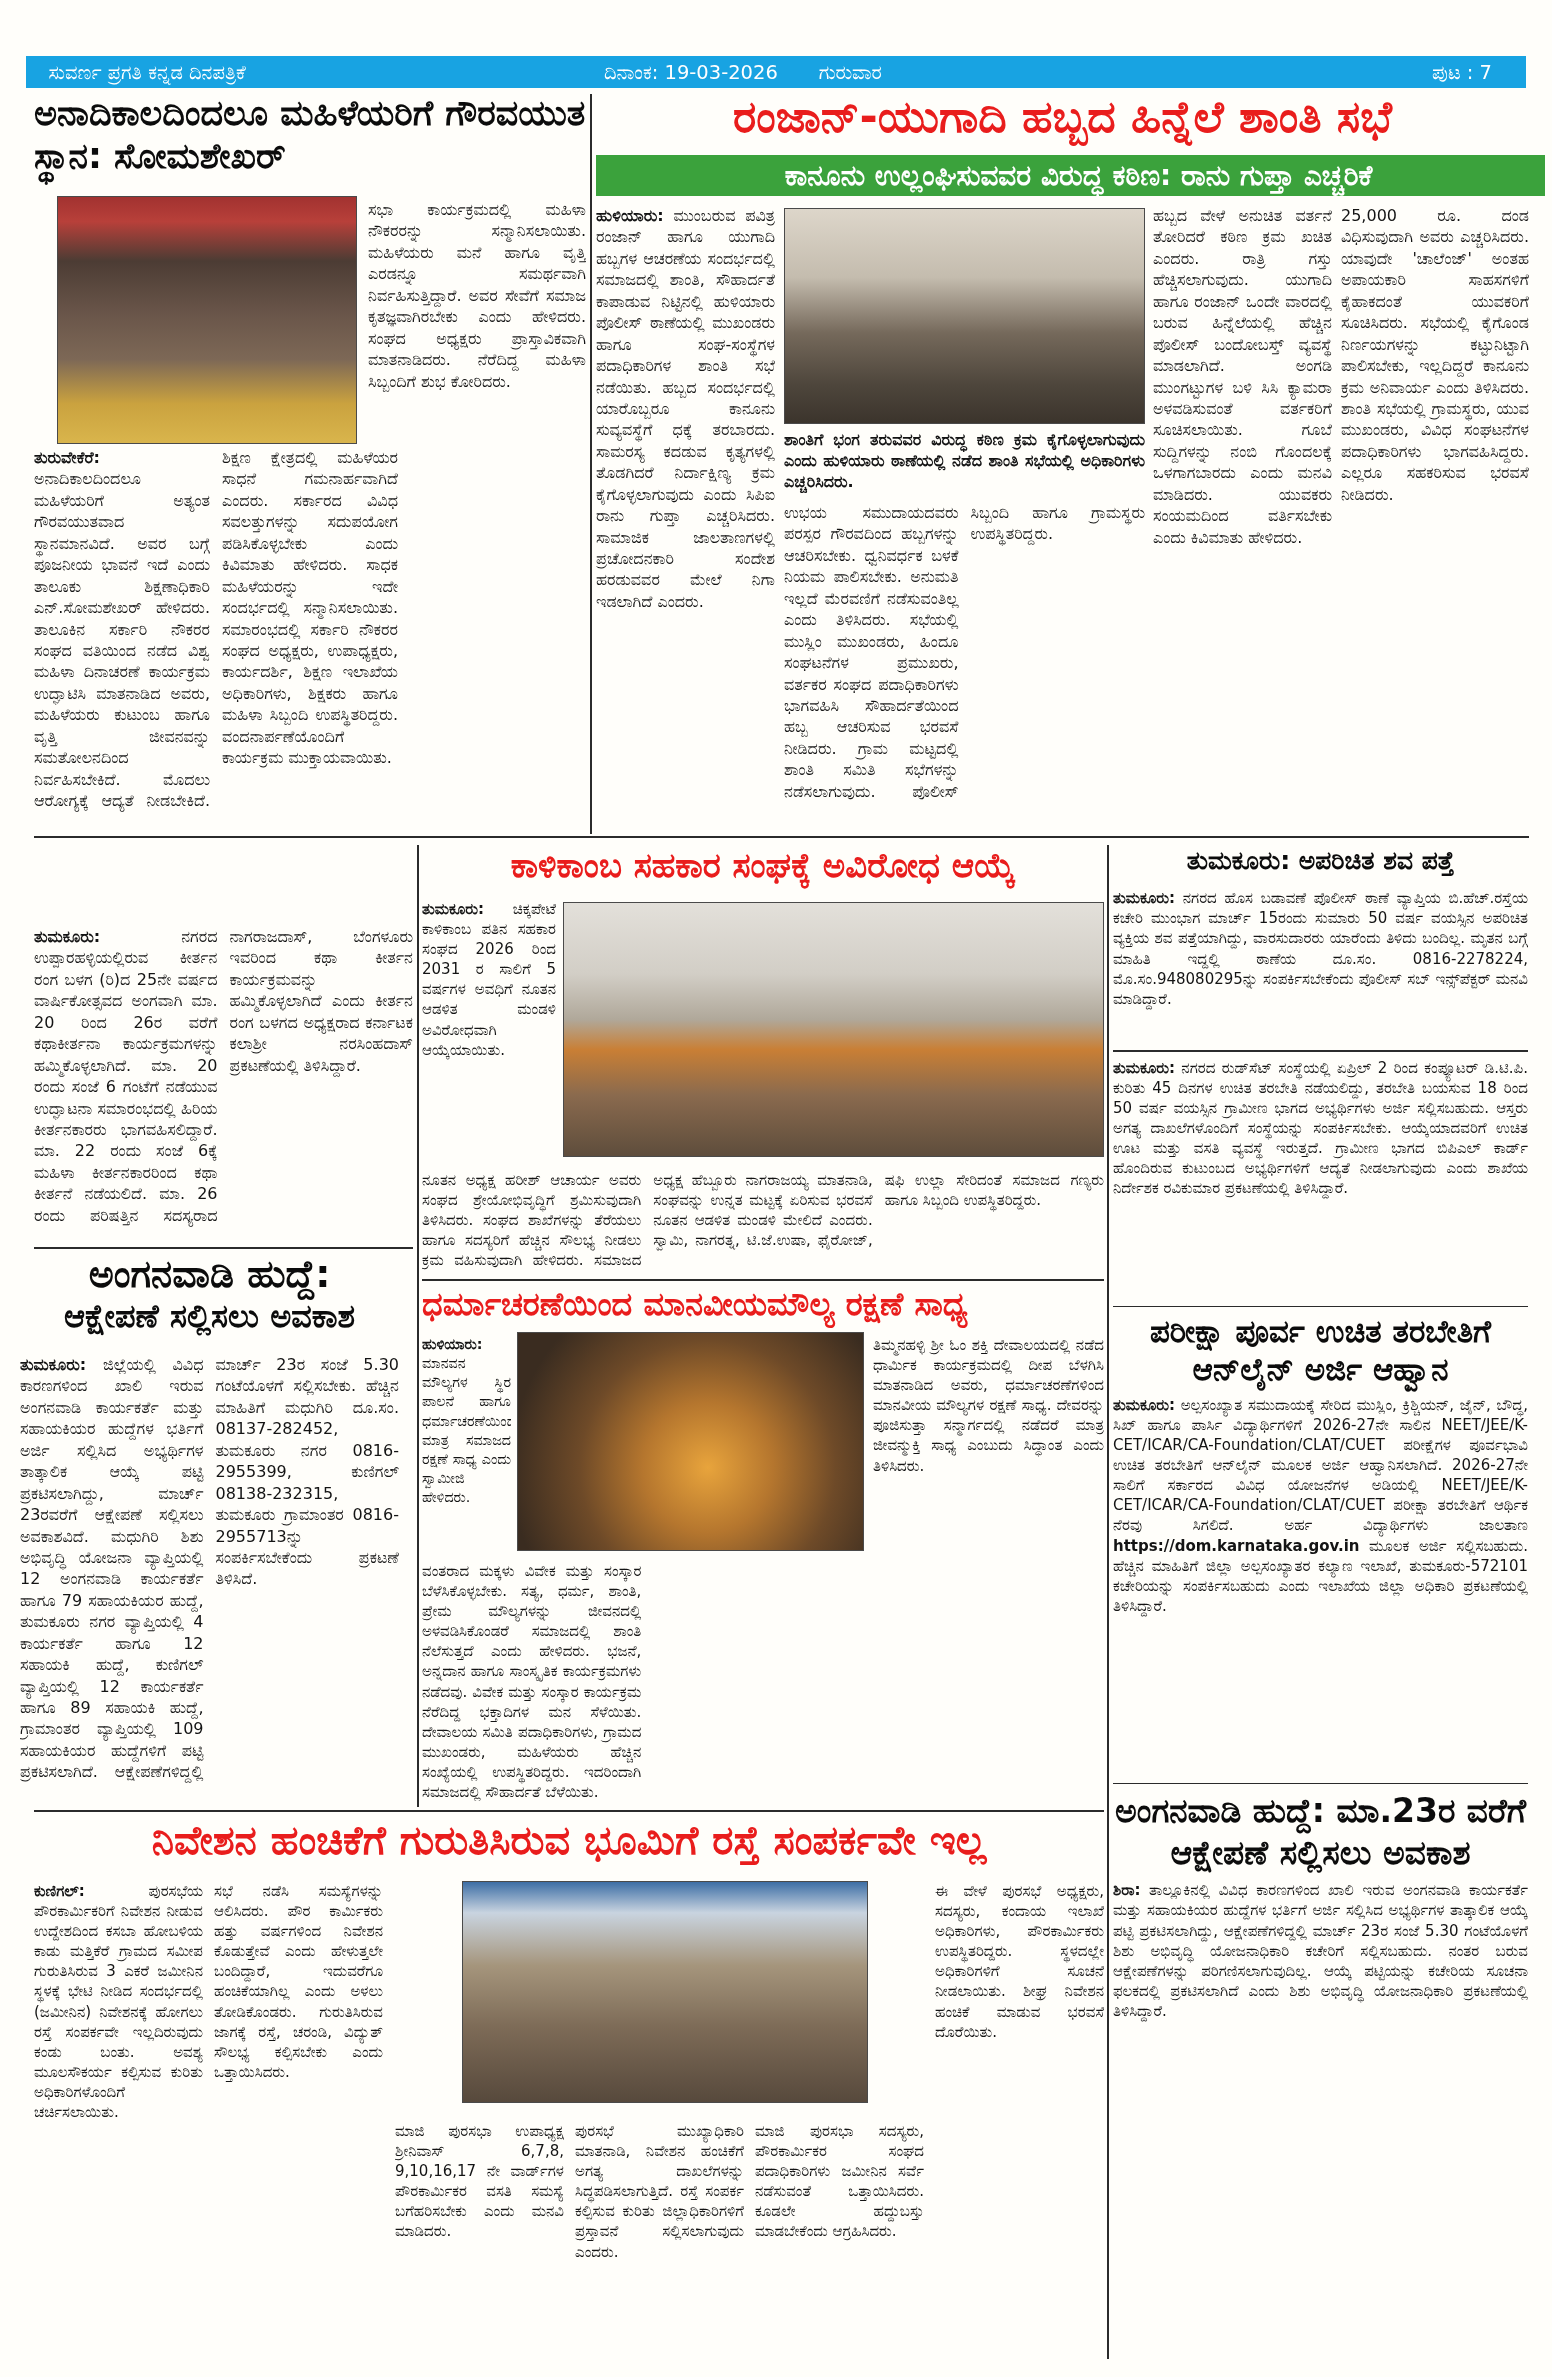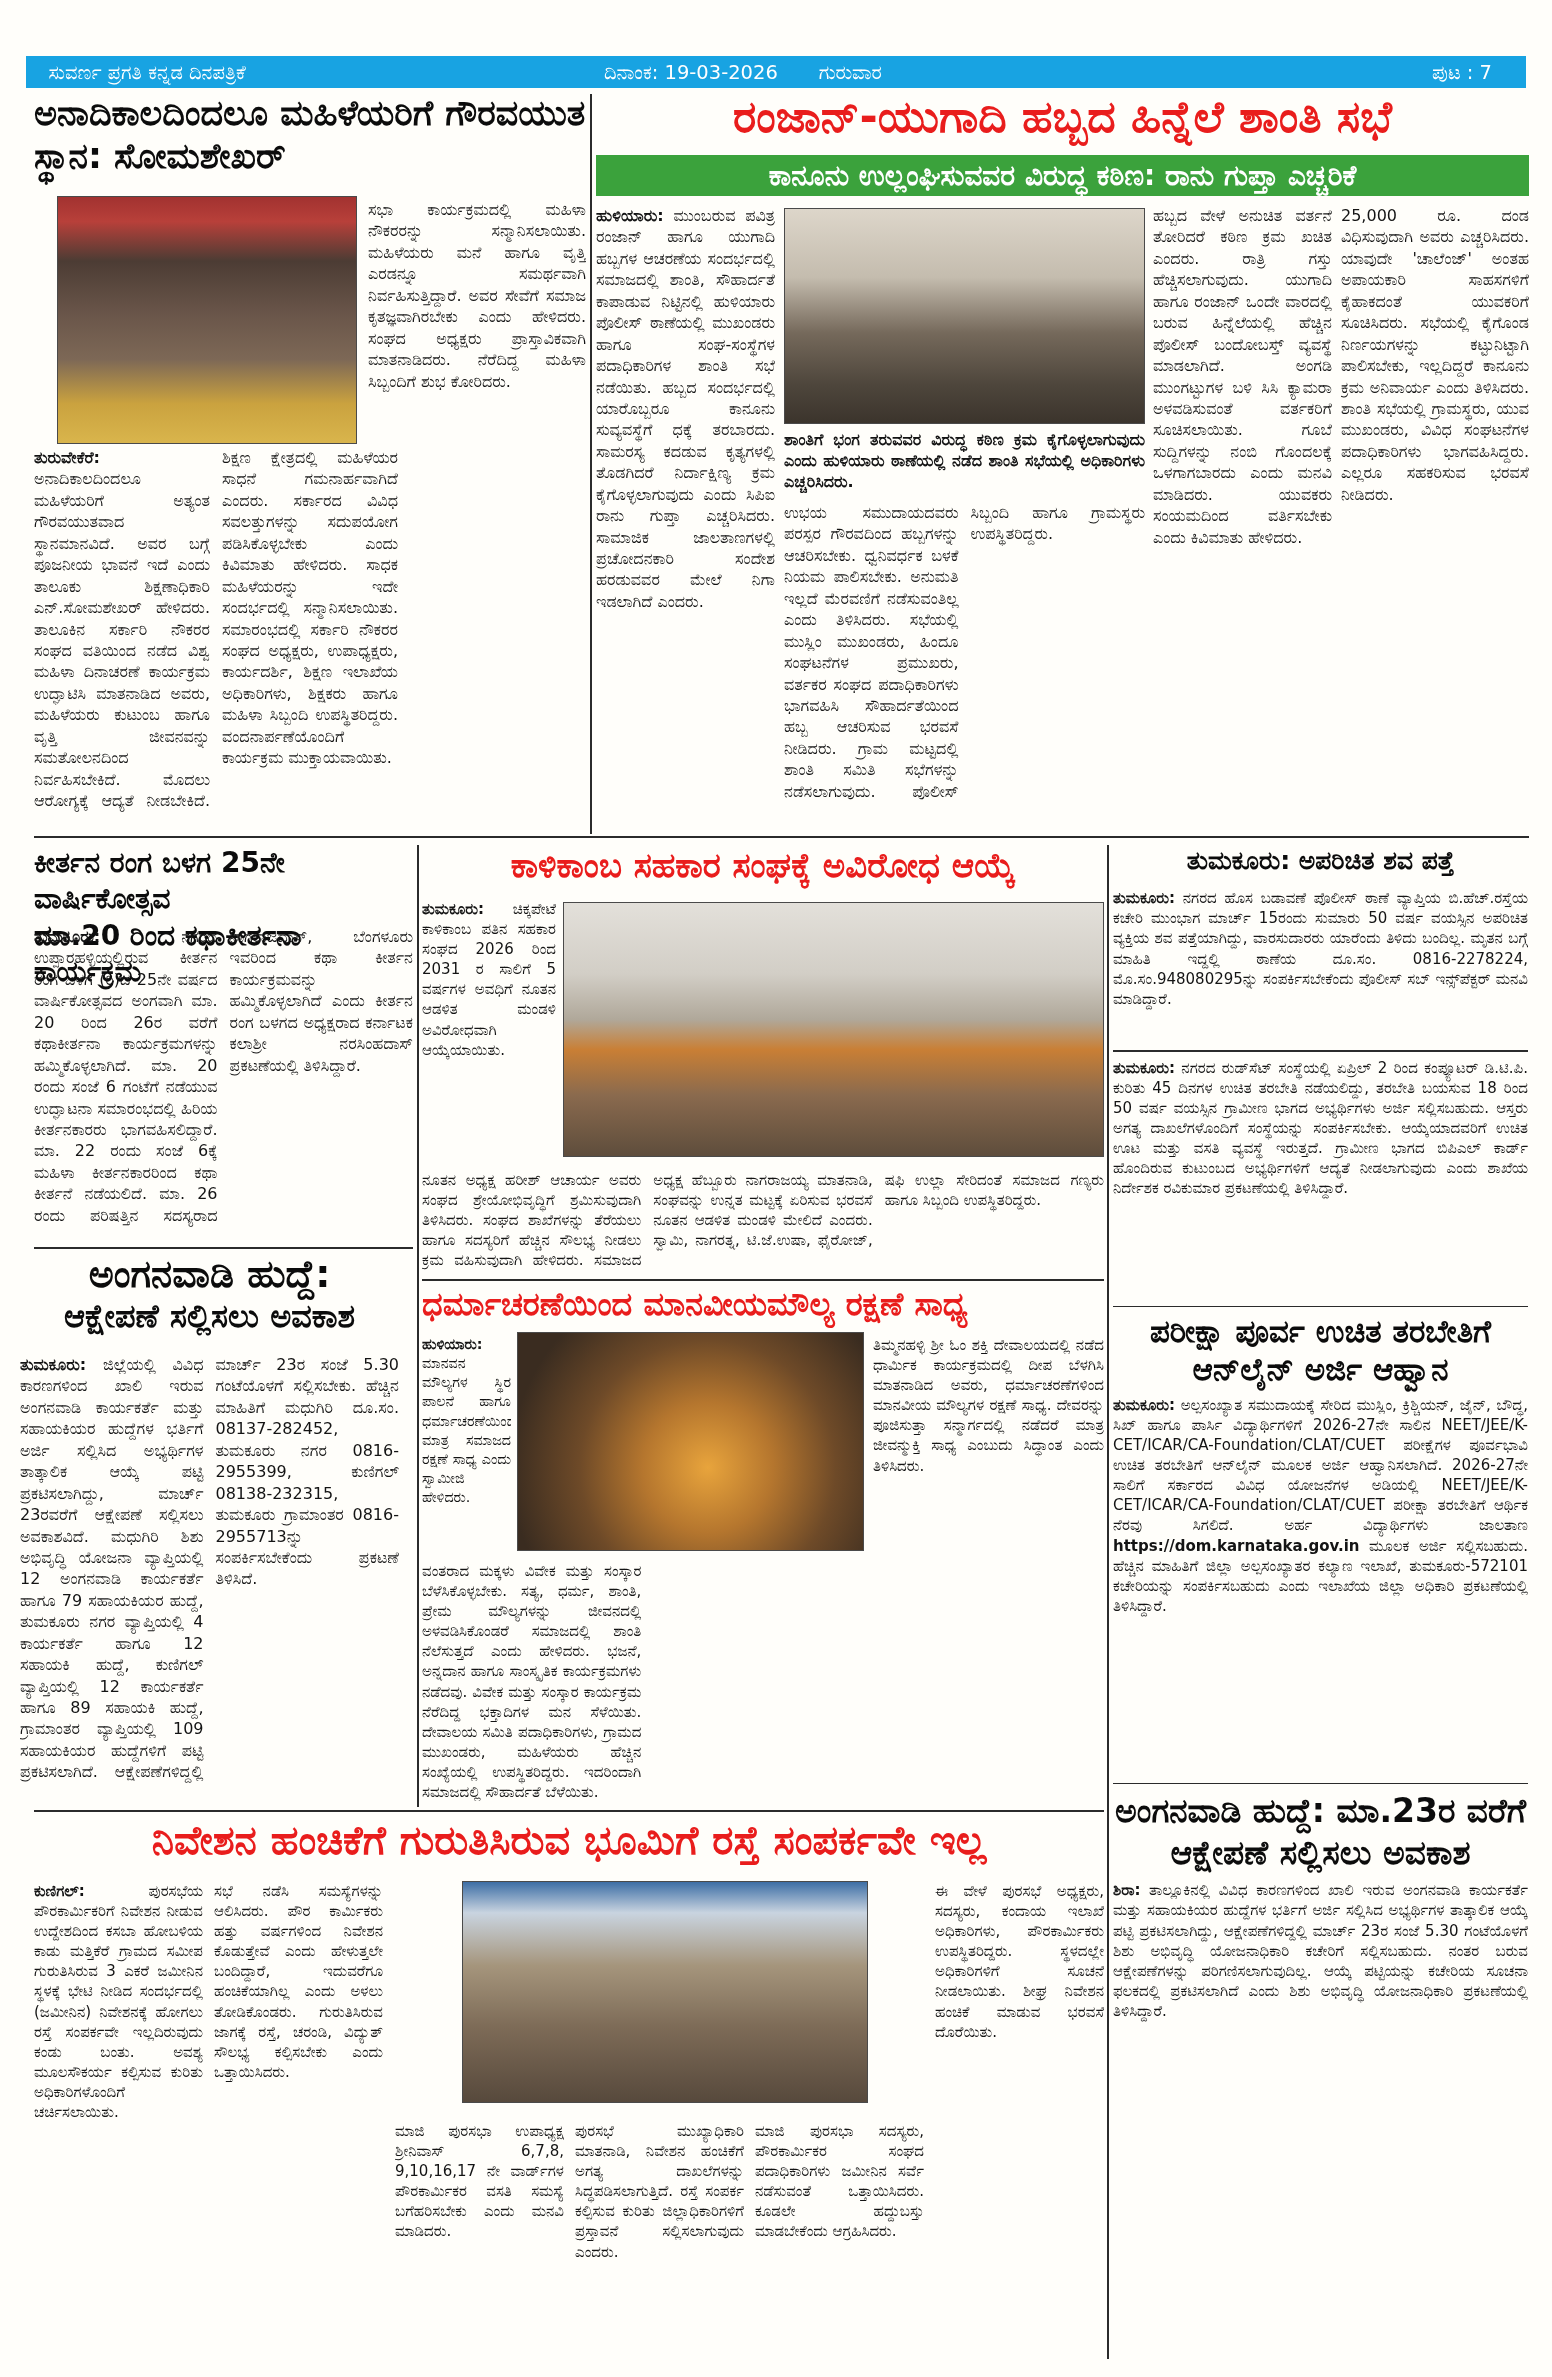--- a/index.html
+++ b/index.html
@@ -10,21 +10,21 @@
             color:#fff;font-weight:normal;font-size:19.5px;display:flex;align-items:center;}
   .masthead .m-left{margin-left:22.5px;}
   .masthead .m-center{position:absolute;left:578px;display:flex;gap:41px;}
   .masthead .m-right{position:absolute;right:34px;}
   
   .h-rule{position:absolute;height:1.5px;background:#2b2b2b;}
   .v-rule{position:absolute;width:1.5px;background:#2b2b2b;}
   
   .hl-black{font-weight:bold;color:#0c0c0c;}
   .hl-red{font-weight:bold;color:#e91d1c;}
-  .band-green{background:#3ba23c;color:#ffffff;font-weight:bold;text-align:center;}
+  .band-green{background:#3ba23c;color:#ffffff;font-weight:bold;text-align:center;padding-left:16px;}
   
   .bt{font-size:16px;line-height:1.34;text-align:justify;overflow:hidden;}
   .bt .dl{font-weight:bold;}
   .cols2{column-count:2;column-gap:12px;column-fill:auto;}
   .cols3{column-count:3;column-gap:12px;column-fill:auto;}
   .abs{position:absolute;}
   .photo{position:absolute;border:0.8px solid #4a4a4a;box-sizing:border-box;}
   .caption{font-size:16px;line-height:1.3;font-weight:bold;text-align:justify;overflow:hidden;}
   .sec-head{text-align:center;font-weight:bold;color:#0c0c0c;}
   .link-bold{font-weight:bold;}
@@ -67,24 +67,20 @@
       <div class="caption abs" style="left:188px;top:225px;width:361px;height:66px;">ಶಾಂತಿಗೆ ಭಂಗ ತರುವವರ ವಿರುದ್ಧ ಕಠಿಣ ಕ್ರಮ ಕೈಗೊಳ್ಳಲಾಗುವುದು ಎಂದು ಹುಳಿಯಾರು ಠಾಣೆಯಲ್ಲಿ ನಡೆದ ಶಾಂತಿ ಸಭೆಯಲ್ಲಿ ಅಧಿಕಾರಿಗಳು ಎಚ್ಚರಿಸಿದರು.</div>
       <div class="bt cols2 abs" style="left:188px;top:297px;width:361px;height:328px;">ಉಭಯ ಸಮುದಾಯದವರು ಪರಸ್ಪರ ಗೌರವದಿಂದ ಹಬ್ಬಗಳನ್ನು ಆಚರಿಸಬೇಕು. ಧ್ವನಿವರ್ಧಕ ಬಳಕೆ ನಿಯಮ ಪಾಲಿಸಬೇಕು. ಅನುಮತಿ ಇಲ್ಲದೆ ಮೆರವಣಿಗೆ ನಡೆಸುವಂತಿಲ್ಲ ಎಂದು ತಿಳಿಸಿದರು. ಸಭೆಯಲ್ಲಿ ಮುಸ್ಲಿಂ ಮುಖಂಡರು, ಹಿಂದೂ ಸಂಘಟನೆಗಳ ಪ್ರಮುಖರು, ವರ್ತಕರ ಸಂಘದ ಪದಾಧಿಕಾರಿಗಳು ಭಾಗವಹಿಸಿ ಸೌಹಾರ್ದತೆಯಿಂದ ಹಬ್ಬ ಆಚರಿಸುವ ಭರವಸೆ ನೀಡಿದರು. ಗ್ರಾಮ ಮಟ್ಟದಲ್ಲಿ ಶಾಂತಿ ಸಮಿತಿ ಸಭೆಗಳನ್ನು ನಡೆಸಲಾಗುವುದು. ಪೊಲೀಸ್ ಸಿಬ್ಬಂದಿ ಹಾಗೂ ಗ್ರಾಮಸ್ಥರು ಉಪಸ್ಥಿತರಿದ್ದರು.</div>
       <div class="bt abs" style="left:557px;top:0;width:179px;height:626px;">ಹಬ್ಬದ ವೇಳೆ ಅನುಚಿತ ವರ್ತನೆ ತೋರಿದರೆ ಕಠಿಣ ಕ್ರಮ ಖಚಿತ ಎಂದರು. ರಾತ್ರಿ ಗಸ್ತು ಹೆಚ್ಚಿಸಲಾಗುವುದು. ಯುಗಾದಿ ಹಾಗೂ ರಂಜಾನ್ ಒಂದೇ ವಾರದಲ್ಲಿ ಬರುವ ಹಿನ್ನೆಲೆಯಲ್ಲಿ ಹೆಚ್ಚಿನ ಪೊಲೀಸ್ ಬಂದೋಬಸ್ತ್ ವ್ಯವಸ್ಥೆ ಮಾಡಲಾಗಿದೆ. ಅಂಗಡಿ ಮುಂಗಟ್ಟುಗಳ ಬಳಿ ಸಿಸಿ ಕ್ಯಾಮರಾ ಅಳವಡಿಸುವಂತೆ ವರ್ತಕರಿಗೆ ಸೂಚಿಸಲಾಯಿತು. ಗೂಬೆ ಸುದ್ದಿಗಳನ್ನು ನಂಬಿ ಗೊಂದಲಕ್ಕೆ ಒಳಗಾಗಬಾರದು ಎಂದು ಮನವಿ ಮಾಡಿದರು. ಯುವಕರು ಸಂಯಮದಿಂದ ವರ್ತಿಸಬೇಕು ಎಂದು ಕಿವಿಮಾತು ಹೇಳಿದರು.</div>
       <div class="bt abs" style="left:745px;top:0;width:188px;height:626px;">25,000 ರೂ. ದಂಡ ವಿಧಿಸುವುದಾಗಿ ಅವರು ಎಚ್ಚರಿಸಿದರು. ಯಾವುದೇ 'ಚಾಲೆಂಜ್' ಅಂತಹ ಅಪಾಯಕಾರಿ ಸಾಹಸಗಳಿಗೆ ಕೈಹಾಕದಂತೆ ಯುವಕರಿಗೆ ಸೂಚಿಸಿದರು. ಸಭೆಯಲ್ಲಿ ಕೈಗೊಂಡ ನಿರ್ಣಯಗಳನ್ನು ಕಟ್ಟುನಿಟ್ಟಾಗಿ ಪಾಲಿಸಬೇಕು, ಇಲ್ಲದಿದ್ದರೆ ಕಾನೂನು ಕ್ರಮ ಅನಿವಾರ್ಯ ಎಂದು ತಿಳಿಸಿದರು. ಶಾಂತಿ ಸಭೆಯಲ್ಲಿ ಗ್ರಾಮಸ್ಥರು, ಯುವ ಮುಖಂಡರು, ವಿವಿಧ ಸಂಘಟನೆಗಳ ಪದಾಧಿಕಾರಿಗಳು ಭಾಗವಹಿಸಿದ್ದರು. ಎಲ್ಲರೂ ಸಹಕರಿಸುವ ಭರವಸೆ ನೀಡಿದರು.</div>
     </div>
   </div>
 
   <div class="h-rule" style="left:34px;top:836px;width:1495px;"></div>
 
   <div class="abs" style="left:34px;top:845px;width:379px;height:398px;">
-    <div class="hl-black" style="font-size:28px;line-height:1.3;">
-      <div>ಕೀರ್ತನ ರಂಗ ಬಳಗ 25ನೇ ವಾರ್ಷಿಕೋತ್ಸವ</div>
-      <div>ಮಾ.20 ರಿಂದ ಕಥಾಕೀರ್ತನಾ ಕಾರ್ಯಕ್ರಮ</div>
-    </div>
     <div class="bt cols2 abs" style="left:0;top:81px;width:379px;height:314px;">
       <span class="dl">ತುಮಕೂರು:</span><span> ನಗರದ ಉಪ್ಪಾರಹಳ್ಳಿಯಲ್ಲಿರುವ ಕೀರ್ತನ ರಂಗ ಬಳಗ (ರಿ)ದ 25ನೇ ವರ್ಷದ ವಾರ್ಷಿಕೋತ್ಸವದ ಅಂಗವಾಗಿ ಮಾ. 20 ರಿಂದ 26ರ ವರೆಗೆ ಕಥಾಕೀರ್ತನಾ ಕಾರ್ಯಕ್ರಮಗಳನ್ನು ಹಮ್ಮಿಕೊಳ್ಳಲಾಗಿದೆ. ಮಾ. 20 ರಂದು ಸಂಜೆ 6 ಗಂಟೆಗೆ ನಡೆಯುವ ಉದ್ಘಾಟನಾ ಸಮಾರಂಭದಲ್ಲಿ ಹಿರಿಯ ಕೀರ್ತನಕಾರರು ಭಾಗವಹಿಸಲಿದ್ದಾರೆ. ಮಾ. 22 ರಂದು ಸಂಜೆ 6ಕ್ಕೆ ಮಹಿಳಾ ಕೀರ್ತನಕಾರರಿಂದ ಕಥಾ ಕೀರ್ತನೆ ನಡೆಯಲಿದೆ. ಮಾ. 26 ರಂದು ಪರಿಷತ್ತಿನ ಸದಸ್ಯರಾದ ನಾಗರಾಜದಾಸ್, ಬೆಂಗಳೂರು ಇವರಿಂದ ಕಥಾ ಕೀರ್ತನ ಕಾರ್ಯಕ್ರಮವನ್ನು ಹಮ್ಮಿಕೊಳ್ಳಲಾಗಿದೆ ಎಂದು ಕೀರ್ತನ ರಂಗ ಬಳಗದ ಅಧ್ಯಕ್ಷರಾದ ಕರ್ನಾಟಕ ಕಲಾಶ್ರೀ ನರಸಿಂಹದಾಸ್ ಪ್ರಕಟಣೆಯಲ್ಲಿ ತಿಳಿಸಿದ್ದಾರೆ.</span>
     </div>
   </div>
 
   <div class="h-rule" style="left:34px;top:1247px;width:379px;"></div>
 
   <div class="abs" style="left:20px;top:1253px;width:379px;height:552px;">
     <div class="sec-head" style="font-size:38px;line-height:1.15;">ಅಂಗನವಾಡಿ ಹುದ್ದೆ:</div>
     <div class="sec-head" style="font-size:32px;line-height:1.2;">ಆಕ್ಷೇಪಣೆ ಸಲ್ಲಿಸಲು ಅವಕಾಶ</div>

